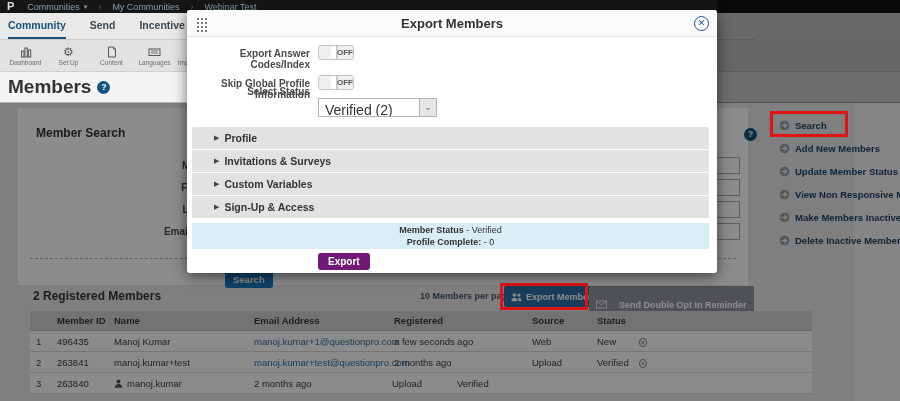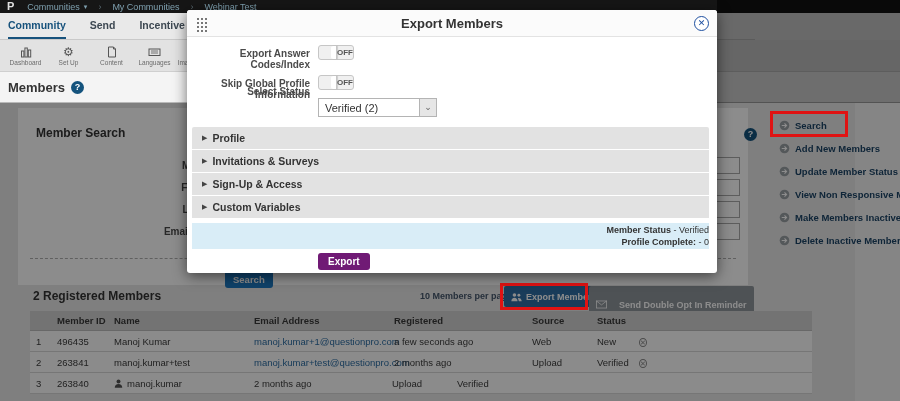--- a/index.html
+++ b/index.html
@@ -24,21 +24,21 @@
   
   .toolbar { position:absolute; left:0; top:40px; width:900px; height:32px; background:#e2e2e2;
              border-bottom:1px solid #cfcfcf; display:flex; padding-left:4px; }
   .tool { width:43px; display:flex; flex-direction:column; align-items:center; justify-content:center; cursor:pointer; }
   .tool .glyph { height:13px; display:flex; align-items:center; color:#555; }
   .tool .tlabel { font-size:6.5px; color:#6b6b6b; margin-top:1px; white-space:nowrap; }
 
   
   .pagehead { position:absolute; left:0; top:72px; width:900px; height:31px; background:#f4f4f4;
               border-bottom:1px solid #b9b9b9; display:flex; align-items:center; }
-  .pagehead .ptitle { font-size:13px; font-weight:bold; color:#333; margin-left:8px; }
+  .pagehead .ptitle { font-size:19px; font-weight:bold; color:#333; margin-left:8px; }
   .qmark { width:13px; height:13px; border-radius:50%; background:#14537d; color:#fff; font-size:9px;
            font-weight:bold; text-align:center; line-height:13px; margin-left:6px; }
 
   
   .gutter { position:absolute; left:855px; top:103px; width:45px; height:298px; background:#f3f3f3; }
 
   .panel { position:absolute; left:18px; top:108px; width:730px; height:177px; background:#fff; }
   .panel-title { position:absolute; left:18px; top:18px; font-size:12px; font-weight:bold; color:#333; }
   .panel-help { position:absolute; left:720px; top:20px; }
   .frow-label { position:absolute; width:215px; text-align:right; font-size:10px; font-weight:bold; color:#4a4a4a; }
@@ -92,31 +92,31 @@
                  border-radius:50%; color:#1d4fa0; font-size:9px; font-weight:bold; text-align:center;
                  line-height:12px; cursor:pointer; background:#fff; }
   .m-label { position:absolute; width:123px; text-align:right; font-size:10px; font-weight:bold; color:#4a4a4a; }
   .toggle { position:absolute; left:131px; width:36px; height:15px; background:#f0f0f0; border:1px solid #c6c6c6;
             border-radius:3px; display:flex; cursor:pointer;padding-left:12px; }
   .knob { width:15px; height:100%; background:#fff; border-right:1px solid #c6c6c6; border-radius:2px 0 0 2px;
           box-shadow:1px 0 1px rgba(0,0,0,0.15); }
   .t-val { flex:1; text-align:center; font-size:8px; font-weight:bold; color:#555; line-height:13px; }
   .sel { position:absolute; left:131px; top:88px; width:119px; height:19px; background:#fff;
          border:1px solid #b4b4b4; display:flex; cursor:pointer; }
-  .sel-val { flex:1; font-size:11px; color:#333; padding:3px 0 0 6px; white-space:nowrap; overflow:hidden; }
+  .sel-val { flex:1; font-size:14px; color:#333; padding:3px 0 0 6px; white-space:nowrap; overflow:hidden; }
   .sel-arrow { width:17px; border-left:1px solid #b4b4b4; background:#e6e6e6; color:#666; font-size:9px;
                text-align:center; line-height:16px; }
   .accordion { position:absolute; left:5px; top:117px; width:517px; }
   .acc-row { background:#e2e2e2; height:22px; margin-bottom:1px; display:flex; align-items:center;
-             padding-left:10px; cursor:pointer; }
+             padding-left:22px; cursor:pointer; }
   .acc-row:first-child { border-radius:2px 2px 0 0; }
   .acc-caret { font-size:7px; color:#444; margin-right:5px; }
   .acc-label { font-size:10.5px; font-weight:bold; color:#333; }
   .summary { position:absolute; left:5px; top:213px; width:517px; height:26px; background:#d9edf7;
-             display:flex; flex-direction:column; justify-content:center; align-items:flex-end; }
+             display:flex; flex-direction:column; justify-content:center; align-items:center; }
   .sum-line { font-size:9px; color:#333; line-height:12px; }
   .sum-line b { font-weight:bold; }
   .btn-modal-export { position:absolute; left:131px; top:243px; height:17px; padding:0 10px; background:#701a75;
                       color:#fff; font-size:10px; font-weight:bold; border:none; border-radius:3px; cursor:pointer; }
 </style>
 </head>
 <body>
 
 <div id="app">
 
@@ -360,25 +360,25 @@
       <div class="acc-row">
         <span class="acc-caret">▶</span>
         <span class="acc-label">Profile</span>
       </div>
       <div class="acc-row">
         <span class="acc-caret">▶</span>
         <span class="acc-label">Invitations &amp; Surveys</span>
       </div>
       <div class="acc-row">
         <span class="acc-caret">▶</span>
-        <span class="acc-label">Sign-Up &amp; Access</span>
+        <span class="acc-label">Custom Variables</span>
       </div>
       <div class="acc-row">
         <span class="acc-caret">▶</span>
-        <span class="acc-label">Custom Variables</span>
+        <span class="acc-label">Sign-Up &amp; Access</span>
       </div>
     </div>
 
     <div class="summary">
       <div class="sum-line">
         <b>Member Status</b><span> - Verified</span>
       </div>
       <div class="sum-line">
         <b>Profile Complete:</b><span> - 0</span>
       </div>

